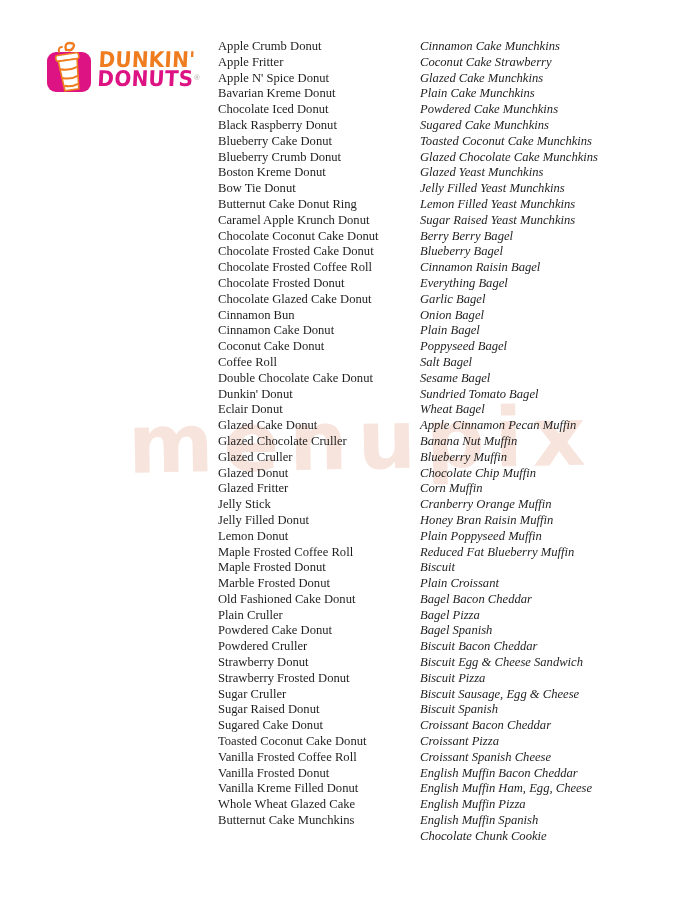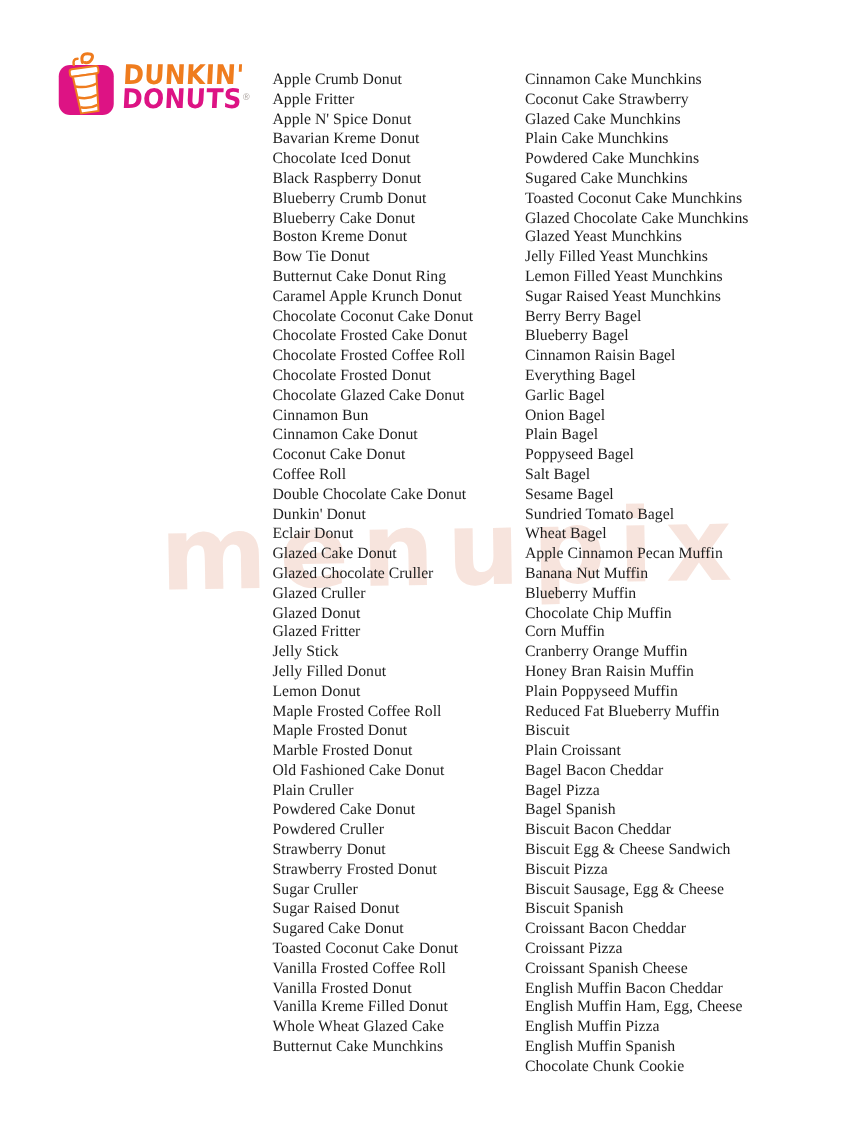--- a/index.html
+++ b/index.html
@@ -47,25 +47,25 @@
     letter-spacing:10px;
     color:var(--wm-color);
     opacity:0.45;
     transform:rotate(-1deg);
     pointer-events:none;
     white-space:nowrap;
   }
 
   
   .menu-col {
-    position:absolute; top:56px;
+    position:absolute; top:39px;
     white-space:nowrap;
   }
   .menu-col-left  { left:218px; }
-  .menu-col-right { left:420px; }
+  .menu-col-right { left:420px;font-style:italic; }
   .menu-item {
     font-size:12.6px;
     line-height:15.8px;
     color:#1e1e1e;
   }
 </style>
 </head>
 <body>
 
 <div class="page">
@@ -96,22 +96,22 @@
     </span>
   </div>
 
   <div class="menu-col menu-col-left">
       <div class="menu-item">Apple Crumb Donut</div>
       <div class="menu-item">Apple Fritter</div>
       <div class="menu-item">Apple N' Spice Donut</div>
       <div class="menu-item">Bavarian Kreme Donut</div>
       <div class="menu-item">Chocolate Iced Donut</div>
       <div class="menu-item">Black Raspberry Donut</div>
+      <div class="menu-item">Blueberry Cake Donut</div>
       <div class="menu-item">Blueberry Crumb Donut</div>
-      <div class="menu-item">Blueberry Cake Donut</div>
       <div class="menu-item">Boston Kreme Donut</div>
       <div class="menu-item">Bow Tie Donut</div>
       <div class="menu-item">Butternut Cake Donut Ring</div>
       <div class="menu-item">Caramel Apple Krunch Donut</div>
       <div class="menu-item">Chocolate Coconut Cake Donut</div>
       <div class="menu-item">Chocolate Frosted Cake Donut</div>
       <div class="menu-item">Chocolate Frosted Coffee Roll</div>
       <div class="menu-item">Chocolate Frosted Donut</div>
       <div class="menu-item">Chocolate Glazed Cake Donut</div>
       <div class="menu-item">Cinnamon Bun</div>

